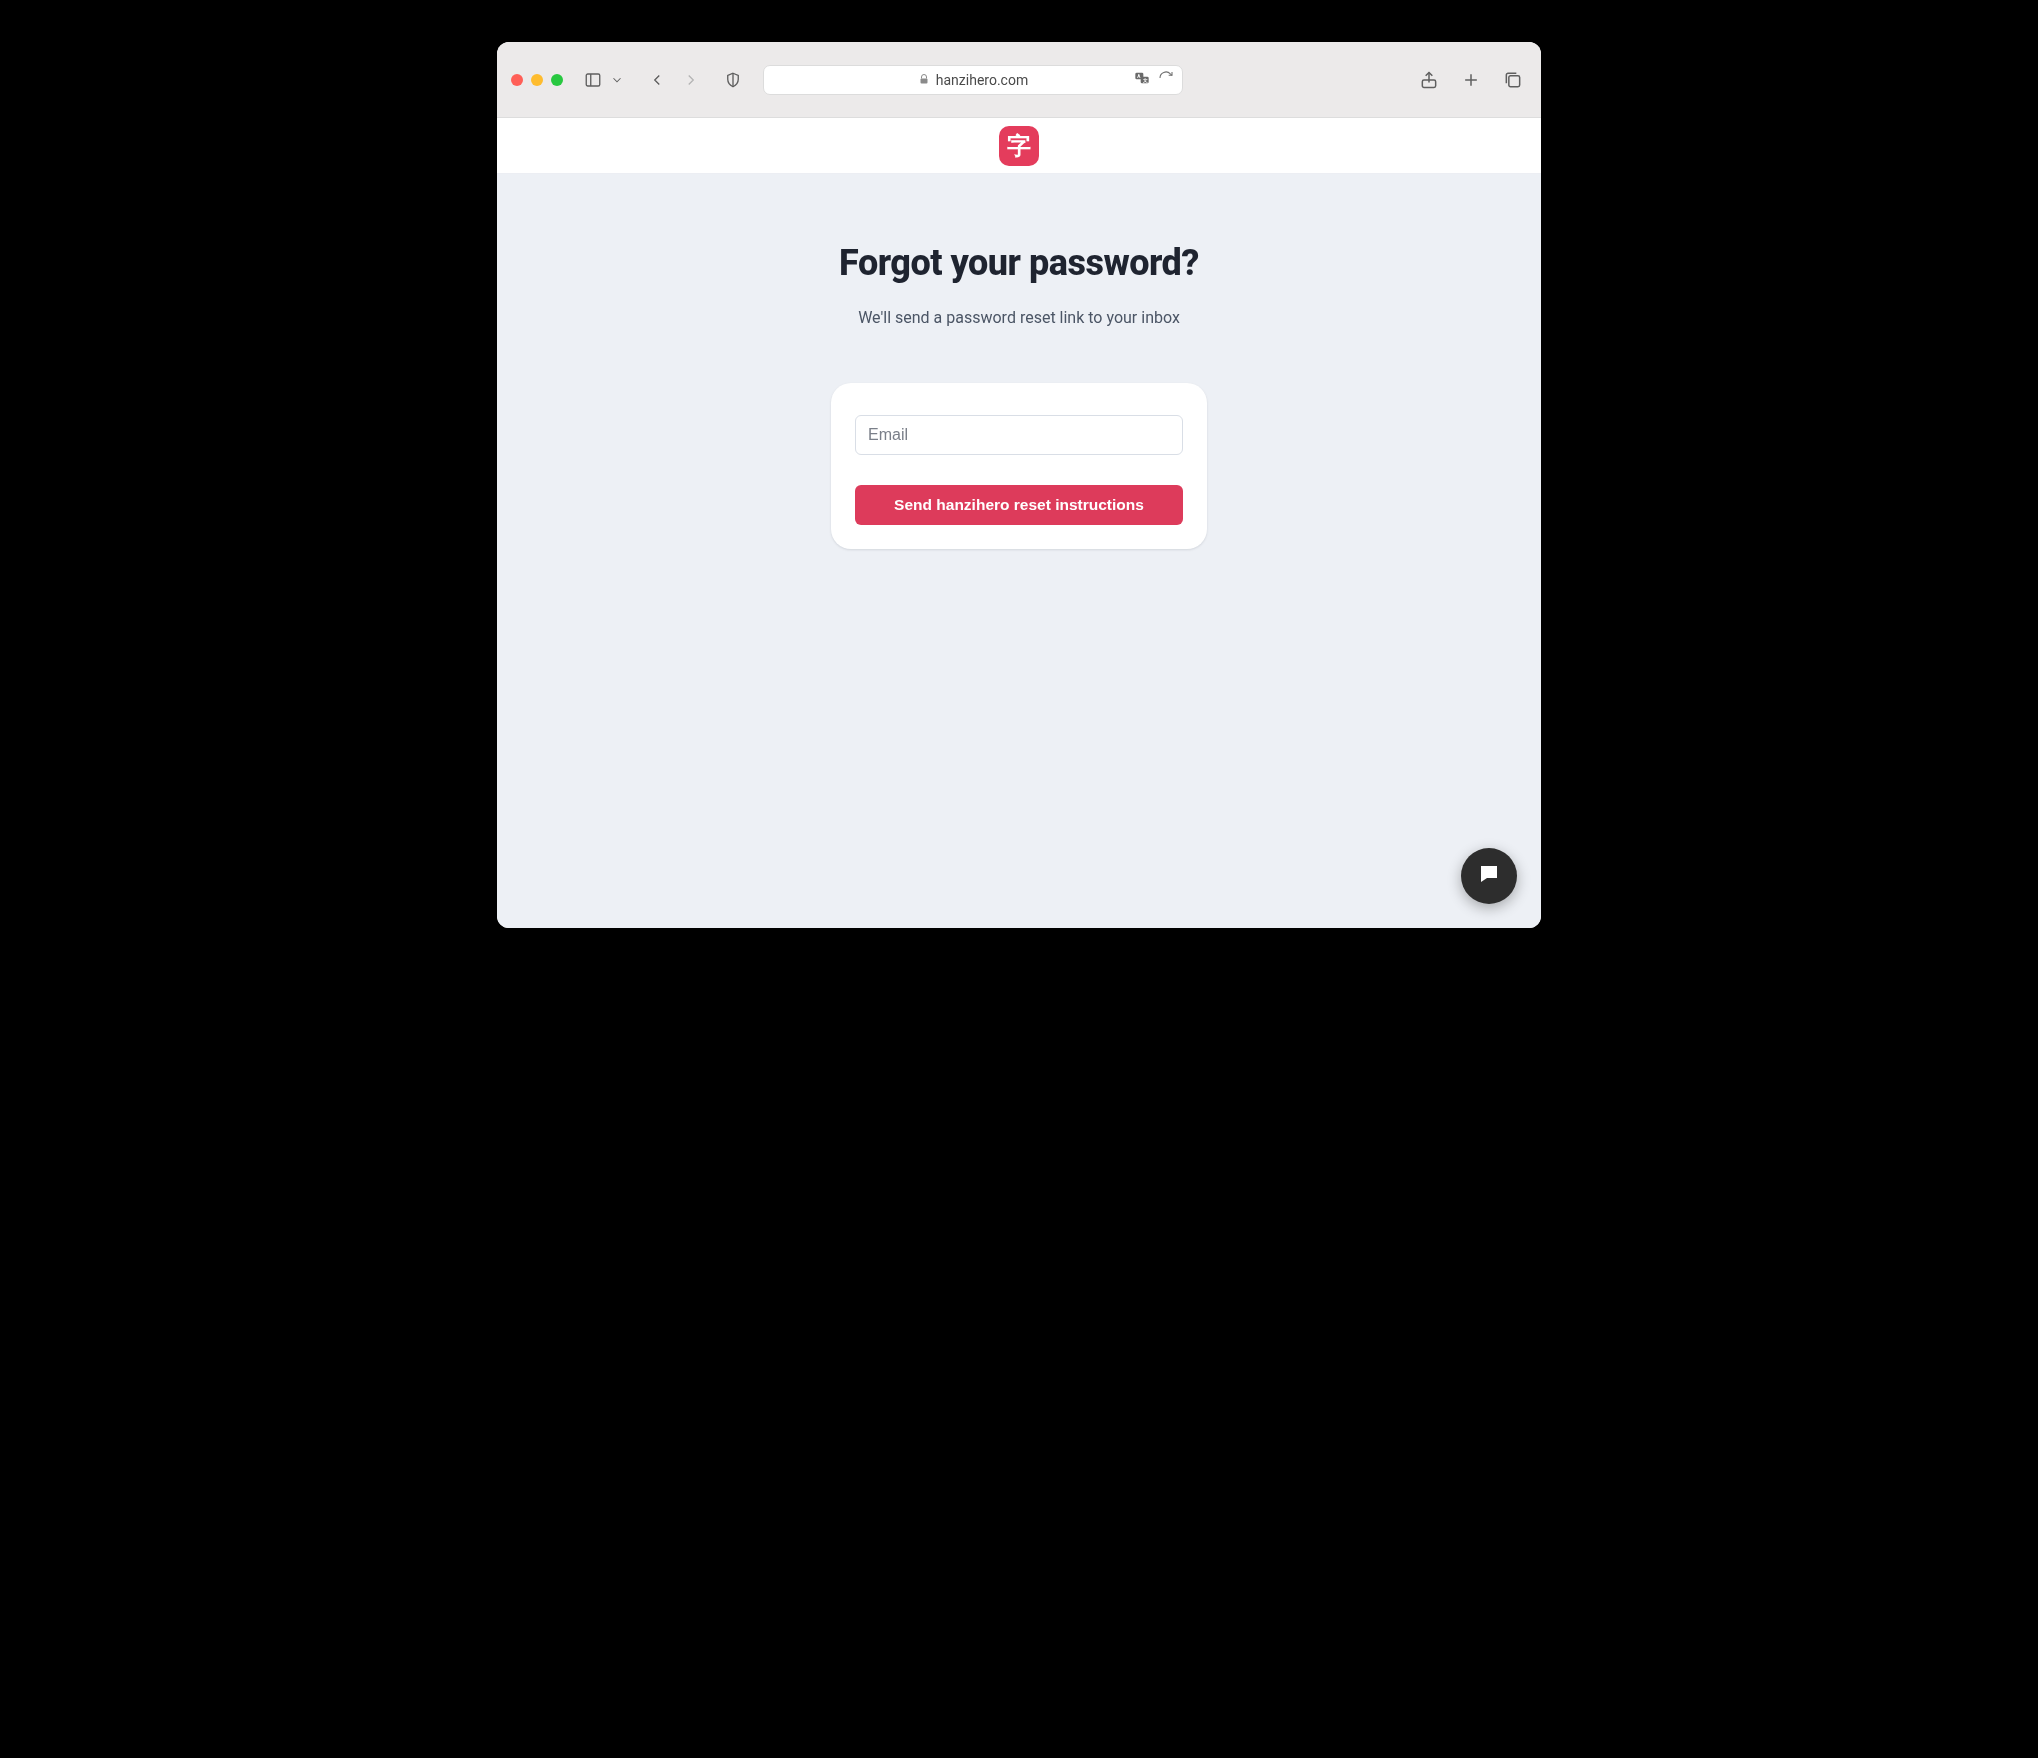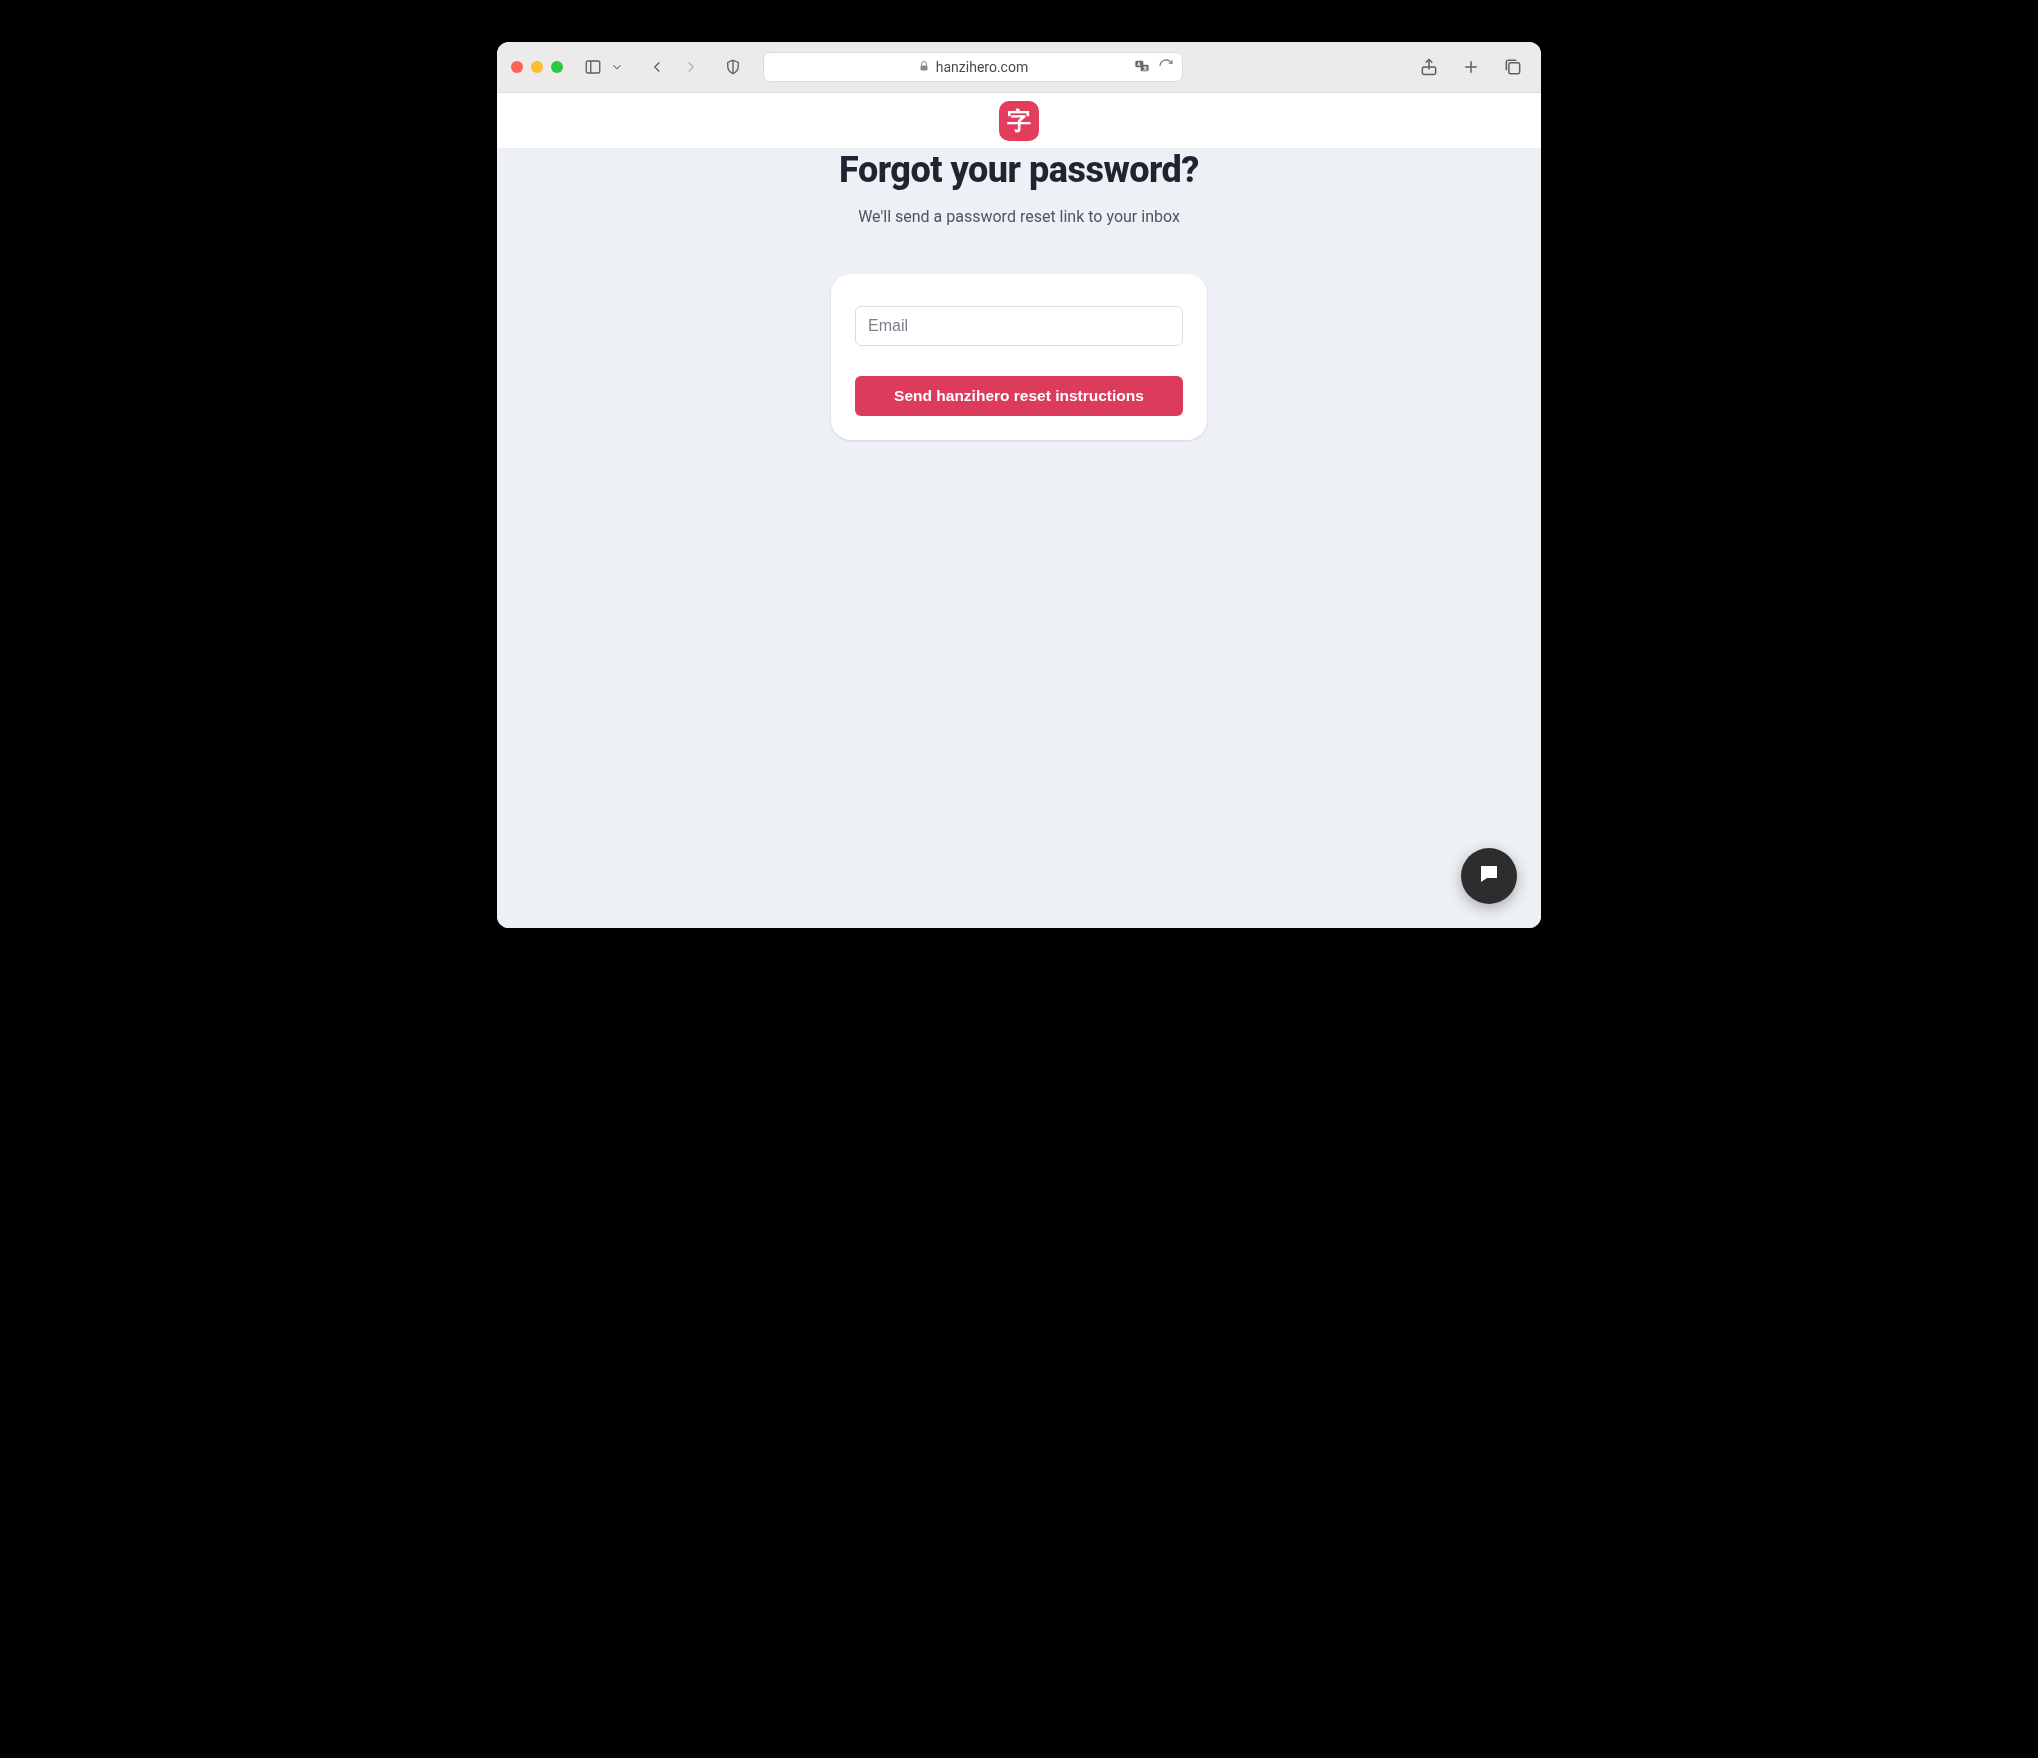--- a/index.html
+++ b/index.html
@@ -20,21 +20,21 @@
     border-radius: 12px;
     overflow: hidden;
     box-shadow: 0 20px 60px rgba(0,0,0,0.6);
     display: flex;
     flex-direction: column;
     position: relative;
   }
 
   
   .chrome {
-    height: 51px;
+    height: 76px;
     background: #eceaea;
     display: flex;
     align-items: center;
     padding: 9px 14px;
     gap: 8px;
     border-bottom: 1px solid #ddd;
   }
   .traffic-lights { display: flex; gap: 8px; margin-right: 10px; }
   .dot { width: 12px; height: 12px; border-radius: 50%; }
   .dot.red { background: #ff5f57; }
@@ -105,20 +105,22 @@
     font-weight: 700;
     font-size: 24px;
     font-family: "Hiragino Sans", "PingFang SC", "Noto Sans CJK", sans-serif;
   }
 
   .content {
     flex: 1;
     display: flex;
     flex-direction: column;
     align-items: center;
+    padding-top: 68px;
+    gap: 8px;
   }
   h1.title {
     font-size: 36px;
     font-weight: 800;
     color: #1f2430;
     letter-spacing: -0.5px;
   }
   p.subtitle {
     margin-top: 16px;
     color: #4b5565;

